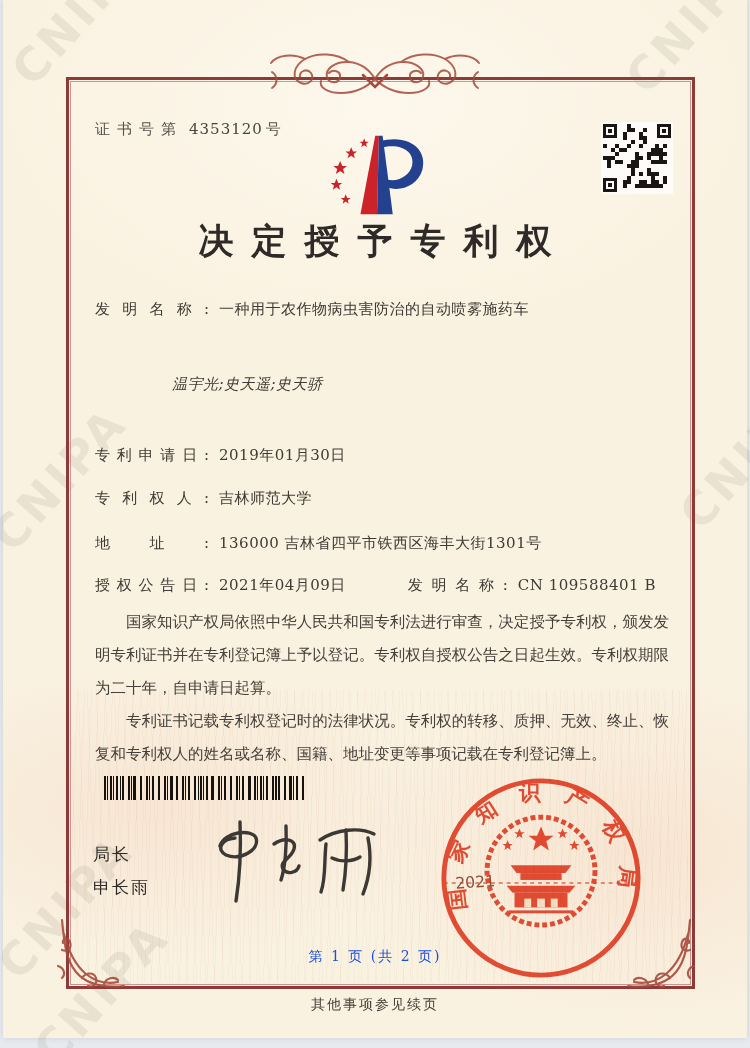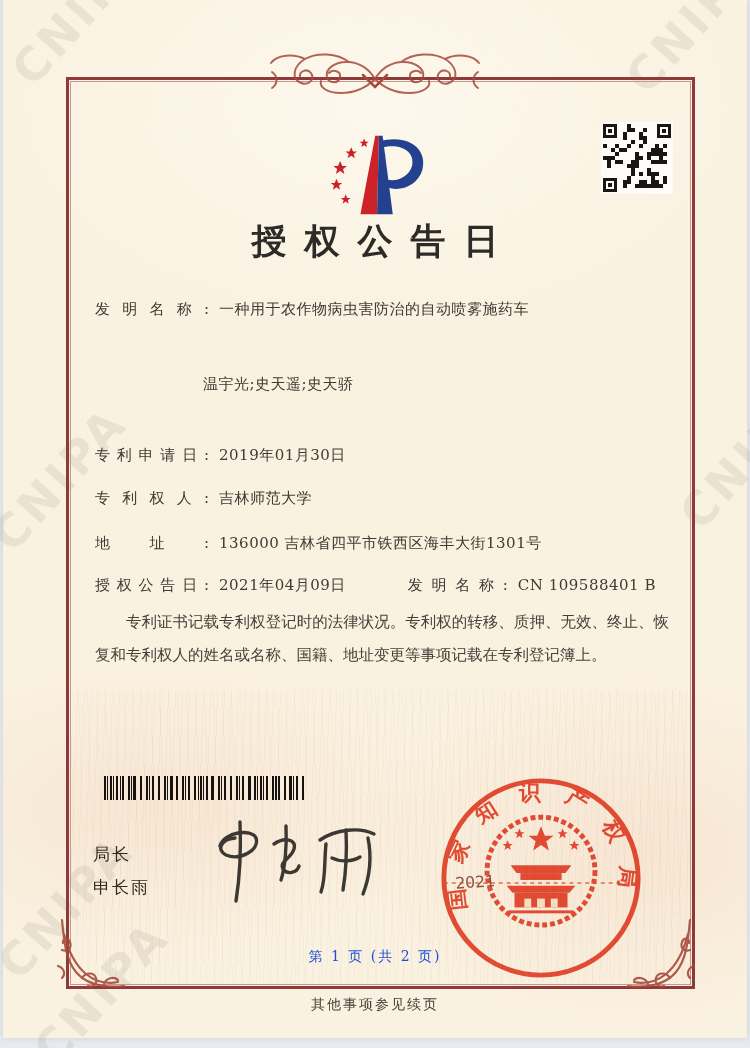--- a/index.html
+++ b/index.html
@@ -33,21 +33,21 @@
   .finder{position:absolute;width:8px;height:8px;border:3px solid #191613;background:#fdfcf8;}
   .finder::after{content:"";position:absolute;left:2px;top:2px;width:4px;height:4px;background:#191613;}
   .f-tl{left:2px;top:2px}.f-tr{right:2px;top:2px}.f-bl{left:2px;bottom:2px}
   .title{position:absolute;left:0;top:218px;width:750px;text-align:center;
          font-size:35px;font-weight:bold;color:#2d2a27;letter-spacing:18px;text-indent:18px;}
   
   .row{position:absolute;left:95px;font-size:15px;color:#3e3a34;white-space:nowrap;}
   .lbl{display:inline-block;width:114px;text-align:justify;text-align-last:justify;
        vertical-align:top;color:#3e3a34;}
   .val{margin-left:10px;letter-spacing:.5px;text-align:right;}
-  .val2{margin-left:108px;letter-spacing:.5px;}
+  .val2{margin-left:77px;letter-spacing:.5px;font-style:italic;}
   .lbl2{display:inline-block;width:100px;text-align:justify;text-align-last:justify;margin-left:62px;}
   
   .paras{position:absolute;left:95px;top:606px;width:574px;font-size:15.5px;
          line-height:33px;color:#46403a;text-align:justify;}
   .paras p{margin:0;text-indent:2em;}
   
   .barcode{position:absolute;left:104px;top:776px;width:200px;height:24px;
     background:
       repeating-linear-gradient(90deg,#15120f 0 2px,transparent 2px 6px),
       repeating-linear-gradient(90deg,#15120f 0 1px,transparent 1px 9px),
@@ -110,20 +110,23 @@
     <g stroke="#a64a3c" fill="none" stroke-width="2.2" stroke-linecap="round" opacity=".9">
       <path d="M8 2 C10 24 12 42 22 54 C32 66 50 70 70 68"></path>
       <path d="M10 16 C14 32 20 46 32 56 C42 64 54 66 64 64"></path>
       <path d="M8 32 C14 34 18 30 16 24 C14 19 8 20 9 25"></path>
       <path d="M28 60 C32 54 40 54 42 60 C44 66 38 70 34 68"></path>
       <path d="M50 66 C52 60 60 58 64 62"></path>
       <path d="M4 48 C10 50 12 56 8 60"></path>
     </g>
   </svg>
 
+  <div class="certno">
+    <span class="sp">证书号第</span><span class="num">4353120</span><span>号</span>
+  </div>
 
   <svg class="logo" width="120" height="92" viewBox="0 0 130 95">
     <defs>
       <path id="star" d="M0,-10 2.94,-3.09 9.51,-3.09 4.05,1.18 5.88,8.09 0,4 -5.88,8.09 -4.05,1.18 -9.51,-3.09 -2.94,-3.09 Z" fill="#cc2229"></path>
     </defs>
     <path d="M66,10 C100,1 119,20 113,41 C108,58 88,66 73,59 L71,50 C84,56 99,48 102,36 C105,21 90,11 67,17 Z" fill="#23418f"></path>
     <polygon points="62,4 66,4 64,89 46,89" fill="#cc2229"></polygon>
     <polygon points="66,4 70,4 81,89 64,89" fill="#23418f"></polygon>
     <use href="#star" transform="translate(50,12) scale(0.52)"></use>
     <use href="#star" transform="translate(36,23) scale(0.66)"></use>
@@ -208,21 +211,21 @@
         <i style="left: 46px; top: 62px;"></i>
         <i style="left: 50px; top: 62px;"></i>
         <i style="left: 54px; top: 62px;"></i>
         <i style="left: 58px; top: 62px;"></i>
       </div>
     <div class="finder f-tl"></div>
     <div class="finder f-tr"></div>
     <div class="finder f-bl"></div>
   </div>
 
-  <div class="title">授权公告日</div>
+  <div class="title">决定授予专利权</div>
 
   <div class="row" style="top:300px">
     <span class="lbl">发明名称:</span><span class="val">一种用于农作物病虫害防治的自动喷雾施药车</span>
   </div>
   <div class="row" style="top:375px">
     <span class="val2">温宇光;史天遥;史天骄</span>
   </div>
   <div class="row" style="top:446px">
     <span class="lbl">专利申请日:</span><span class="val">2019年01月30日</span>
   </div>
@@ -230,20 +233,21 @@
     <span class="lbl">专利权人:</span><span class="val">吉林师范大学</span>
   </div>
   <div class="row" style="top:534px">
     <span class="lbl">地址:</span><span class="val">136000 吉林省四平市铁西区海丰大街1301号</span>
   </div>
   <div class="row" style="top:576px">
     <span class="lbl">授权公告日:</span><span class="val">2021年04月09日</span><span class="lbl2">发明名称:</span><span class="val">CN 109588401 B</span>
   </div>
 
   <div class="paras">
+    <p>国家知识产权局依照中华人民共和国专利法进行审查，决定授予专利权，颁发发明专利证书并在专利登记簿上予以登记。专利权自授权公告之日起生效。专利权期限为二十年，自申请日起算。</p>
     <p>专利证书记载专利权登记时的法律状况。专利权的转移、质押、无效、终止、恢复和专利权人的姓名或名称、国籍、地址变更等事项记载在专利登记簿上。</p>
   </div>
 
   <div class="barcode"></div>
 
   <div class="sig-title">局长</div>
   <div class="sig-name">申长雨</div>
   <svg class="sig-script" width="200" height="92" viewBox="0 0 200 92">
     <g stroke="#23201d" fill="none" stroke-width="3.4" stroke-linecap="round" opacity=".88">
       <path d="M20,30 C24,16 52,12 56,22 C60,34 40,45 26,39 C16,34 21,23 35,22"></path>

